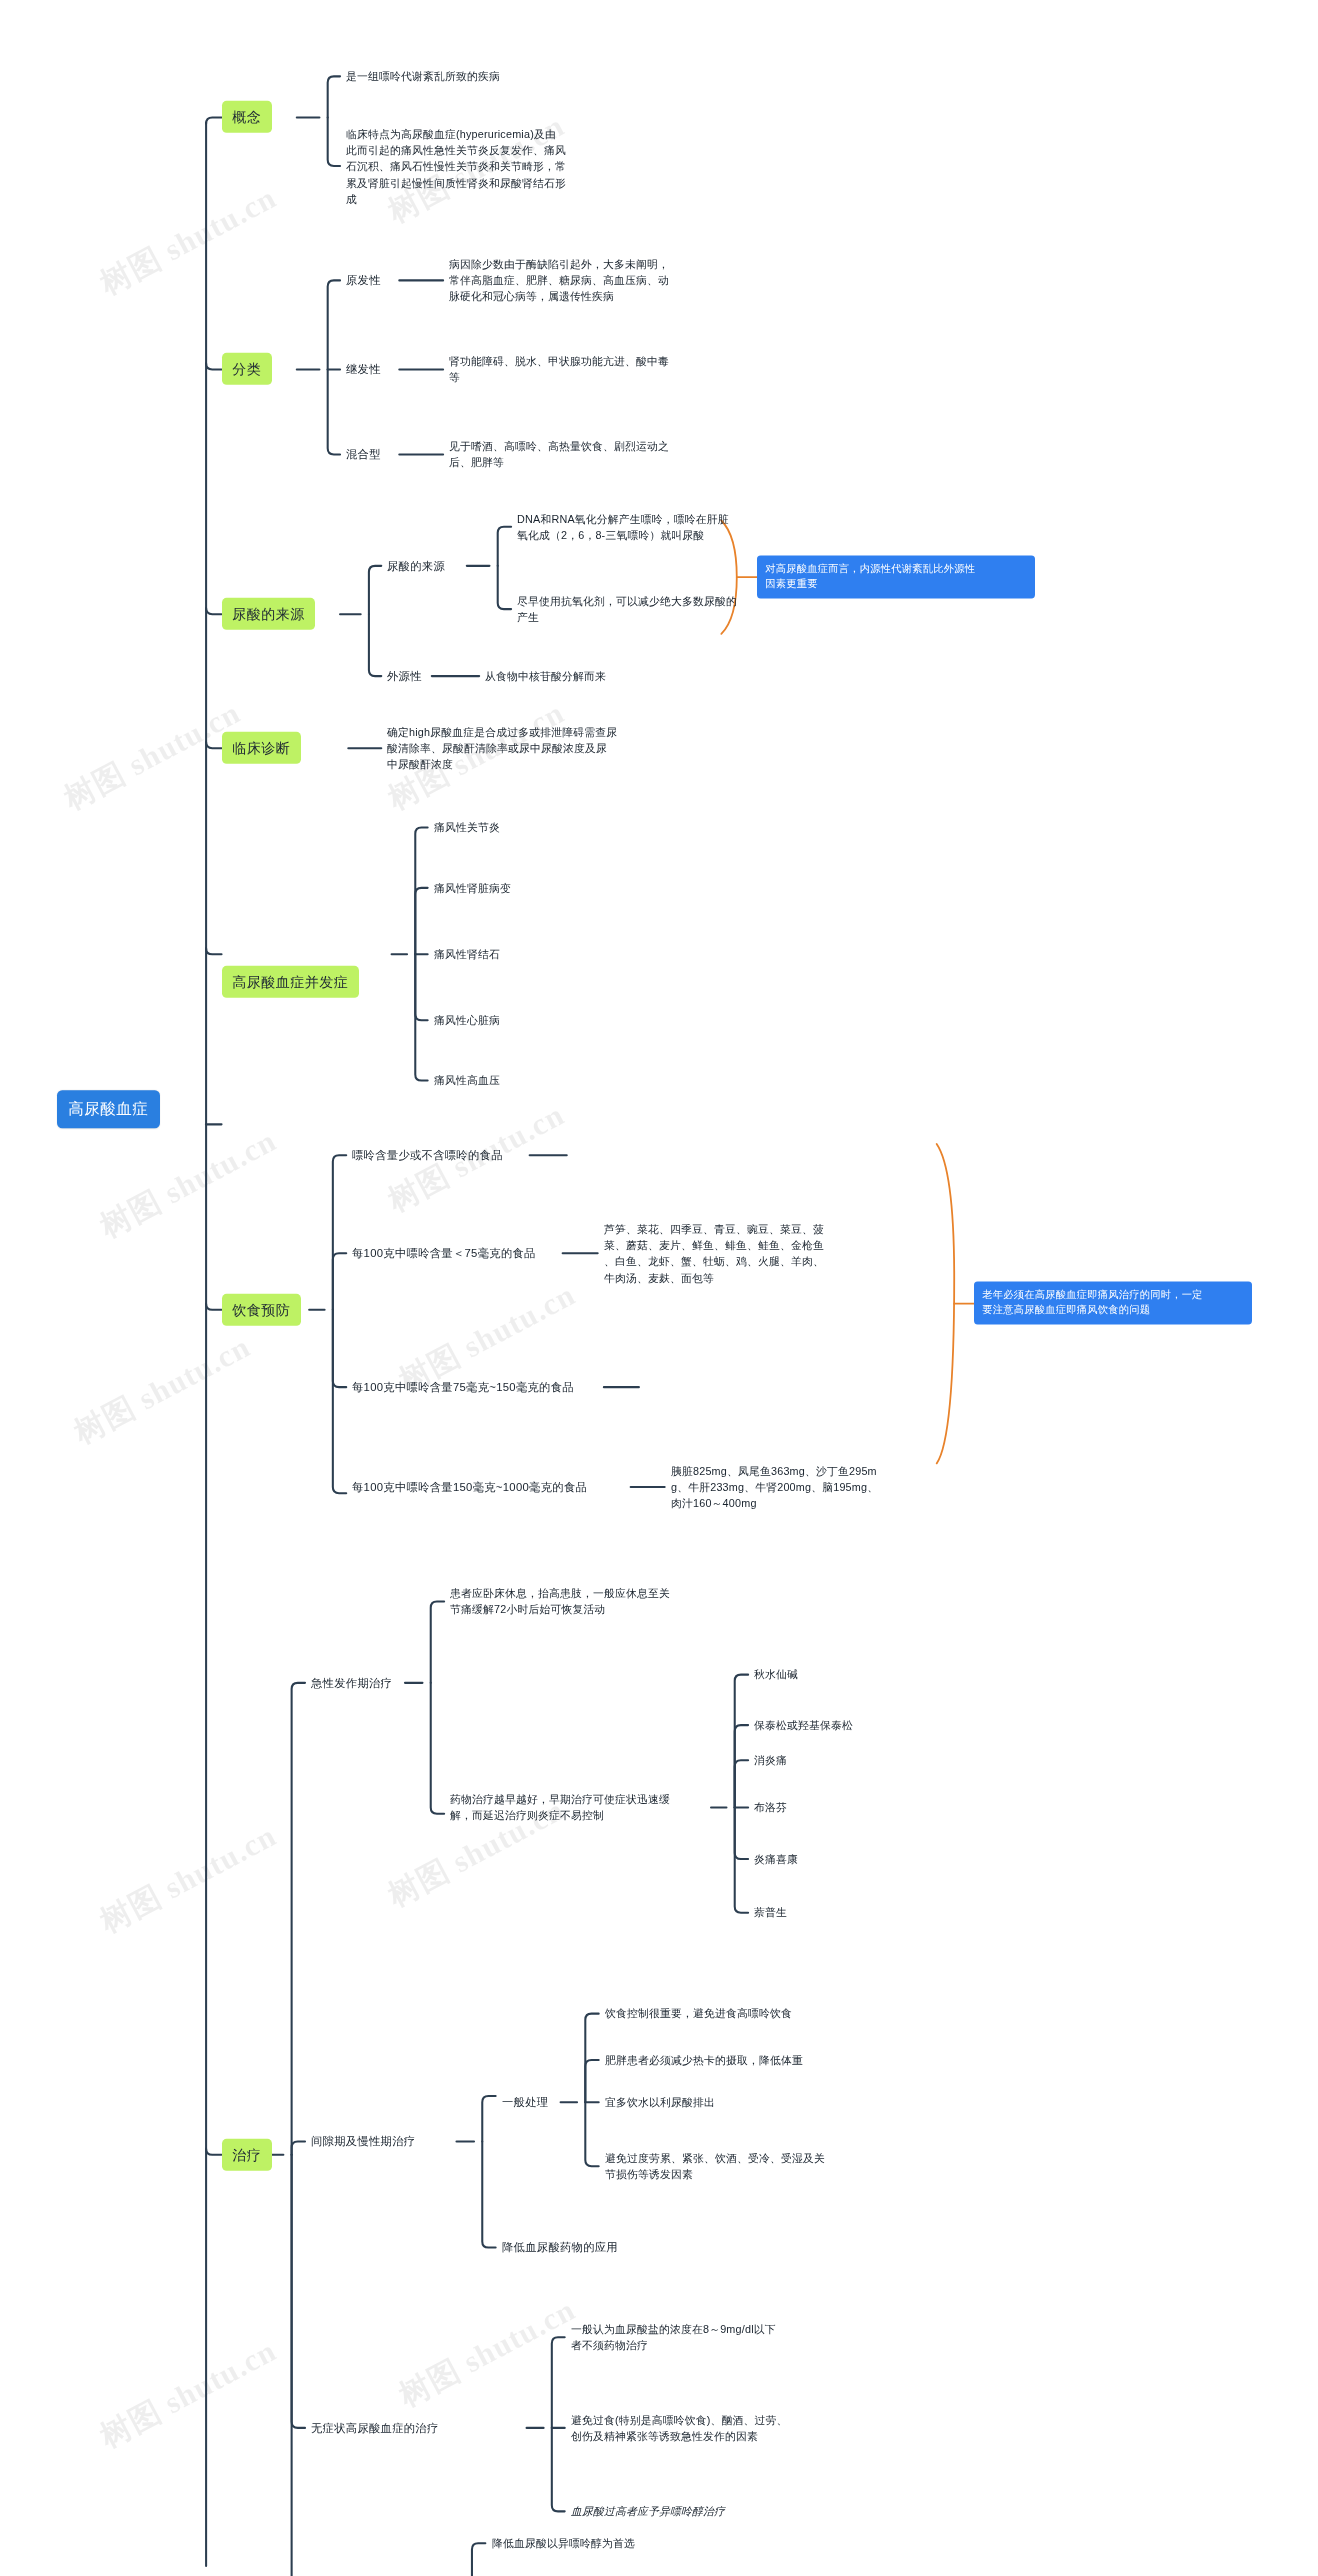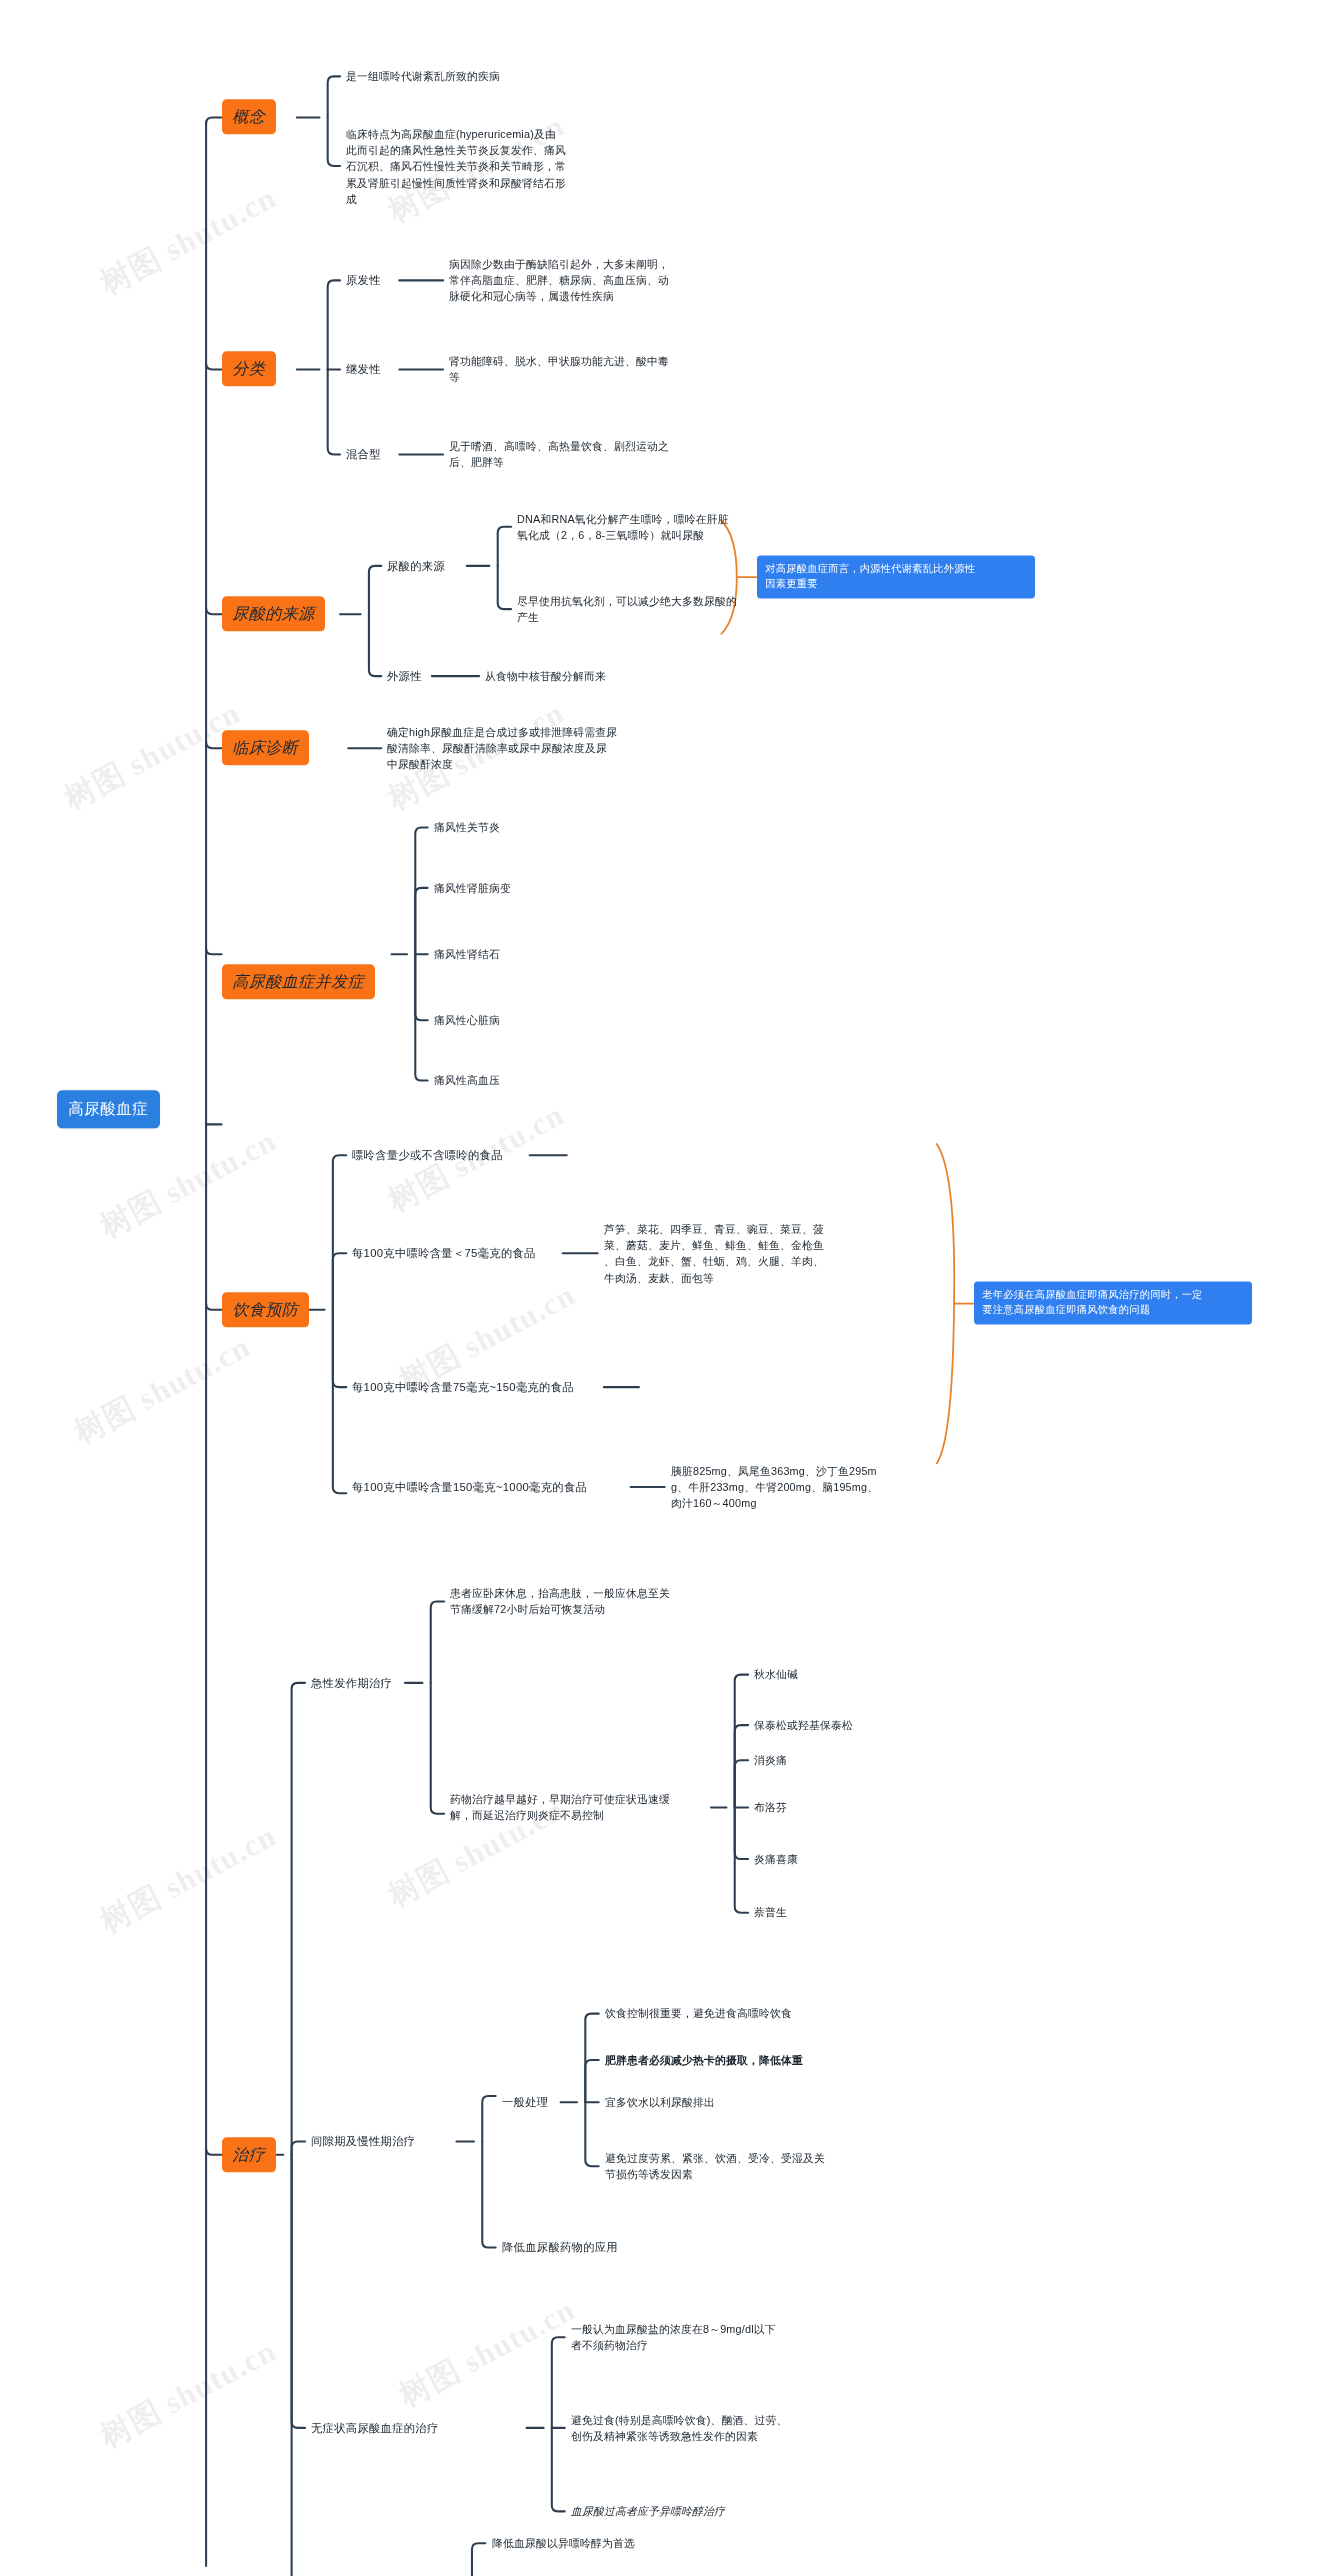--- a/index.html
+++ b/index.html
@@ -57,27 +57,26 @@
     border-radius: 5.2px;
     padding: 7.2px 11.3px;
     font-size: 15.5px;
     font-weight: 400;
     letter-spacing: 0.5px;
     box-shadow: 0 0.5px 1.5px rgba(0,0,0,0.12);
   }
 
   
   .lvl1 {
-    background: #f97316;
+    background: #bef264;
     color: #1d2733;
     border-radius: 4.6px;
     padding: 5.7px 10.3px;
-    font-size: 16px;
+    font-size: 14px;
     letter-spacing: 0.5px;
-    font-style: italic;
   }
 
   
   .lvl2 {
     font-size: 11.3px;
     color: #17212c;
     letter-spacing: 0.3px;
   }
 
   
@@ -310,21 +309,21 @@
   <div class="node leaf" style="left:754px; top:1674px; transform:translateY(-50%);">秋水仙碱</div>
   <div class="node leaf" style="left:754px; top:1725px; transform:translateY(-50%);">保泰松或羟基保泰松</div>
   <div class="node leaf" style="left:754px; top:1760px; transform:translateY(-50%);">消炎痛</div>
   <div class="node leaf" style="left:754px; top:1807px; transform:translateY(-50%);">布洛芬</div>
   <div class="node leaf" style="left:754px; top:1859px; transform:translateY(-50%);">炎痛喜康</div>
   <div class="node leaf" style="left:754px; top:1912px; transform:translateY(-50%);">萘普生</div>
 
   <div class="node lvl2" style="left:311px; top:2141px; transform:translateY(-50%);">间隙期及慢性期治疗</div>
   <div class="node lvl2" style="left:502px; top:2102px; transform:translateY(-50%);">一般处理</div>
   <div class="node leaf" style="left:605px; top:2013px; transform:translateY(-50%); max-width:319px;">饮食控制很重要，避免进食高嘌呤饮食</div>
-  <div class="node leaf" style="left:605px; top:2060px; transform:translateY(-50%); max-width:319px;font-weight:bold;">肥胖患者必须减少热卡的摄取，降低体重</div>
+  <div class="node leaf" style="left:605px; top:2060px; transform:translateY(-50%); max-width:319px;">肥胖患者必须减少热卡的摄取，降低体重</div>
   <div class="node leaf" style="left:605px; top:2102px; transform:translateY(-50%); max-width:319px;">宜多饮水以利尿酸排出</div>
   <div class="node leaf" style="left:605px; top:2166px; transform:translateY(-50%); max-width:319px;">避免过度劳累、紧张、饮酒、受冷、受湿及关
 节损伤等诱发因素</div>
   <div class="node lvl2" style="left:502px; top:2247px; transform:translateY(-50%);">降低血尿酸药物的应用</div>
 
   <div class="node lvl2" style="left:311px; top:2428px; transform:translateY(-50%);">无症状高尿酸血症的治疗</div>
   <div class="node leaf" style="left:571px; top:2337px; transform:translateY(-50%); max-width:330px;">一般认为血尿酸盐的浓度在8～9mg/dl以下
 者不须药物治疗</div>
   <div class="node leaf" style="left:571px; top:2428px; transform:translateY(-50%); max-width:330px;">避免过食(特别是高嘌呤饮食)、酗酒、过劳、
 创伤及精神紧张等诱致急性发作的因素</div>

